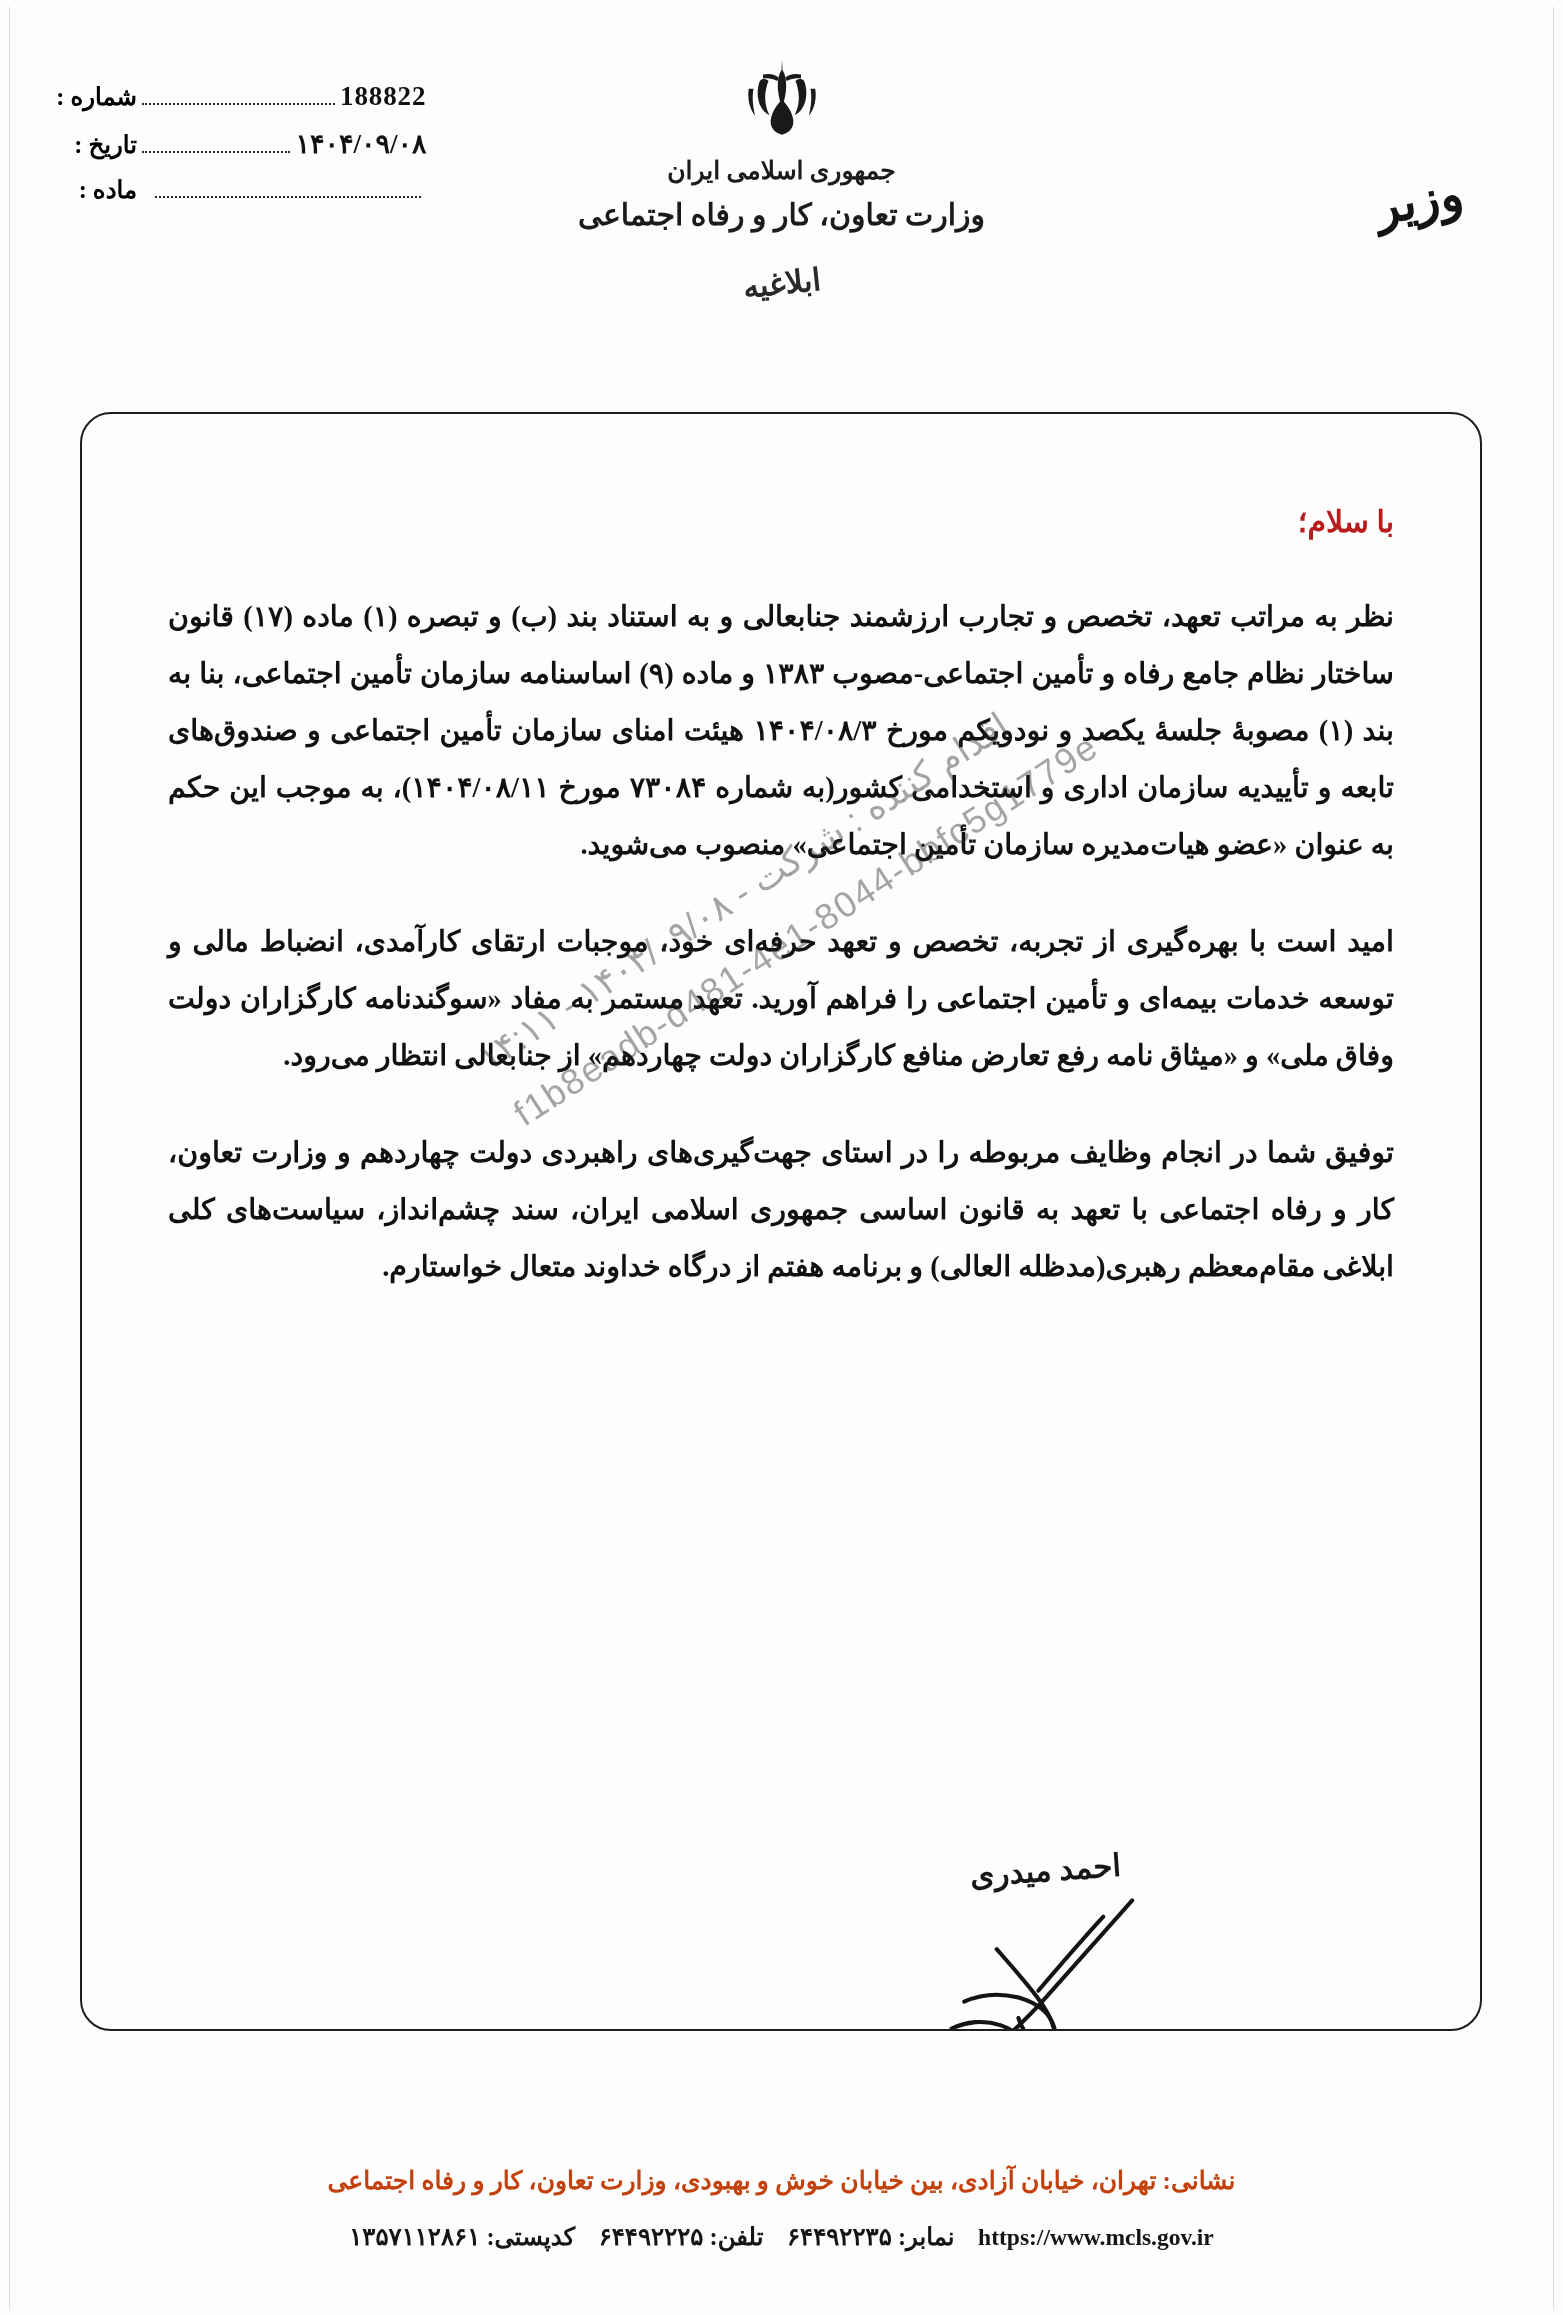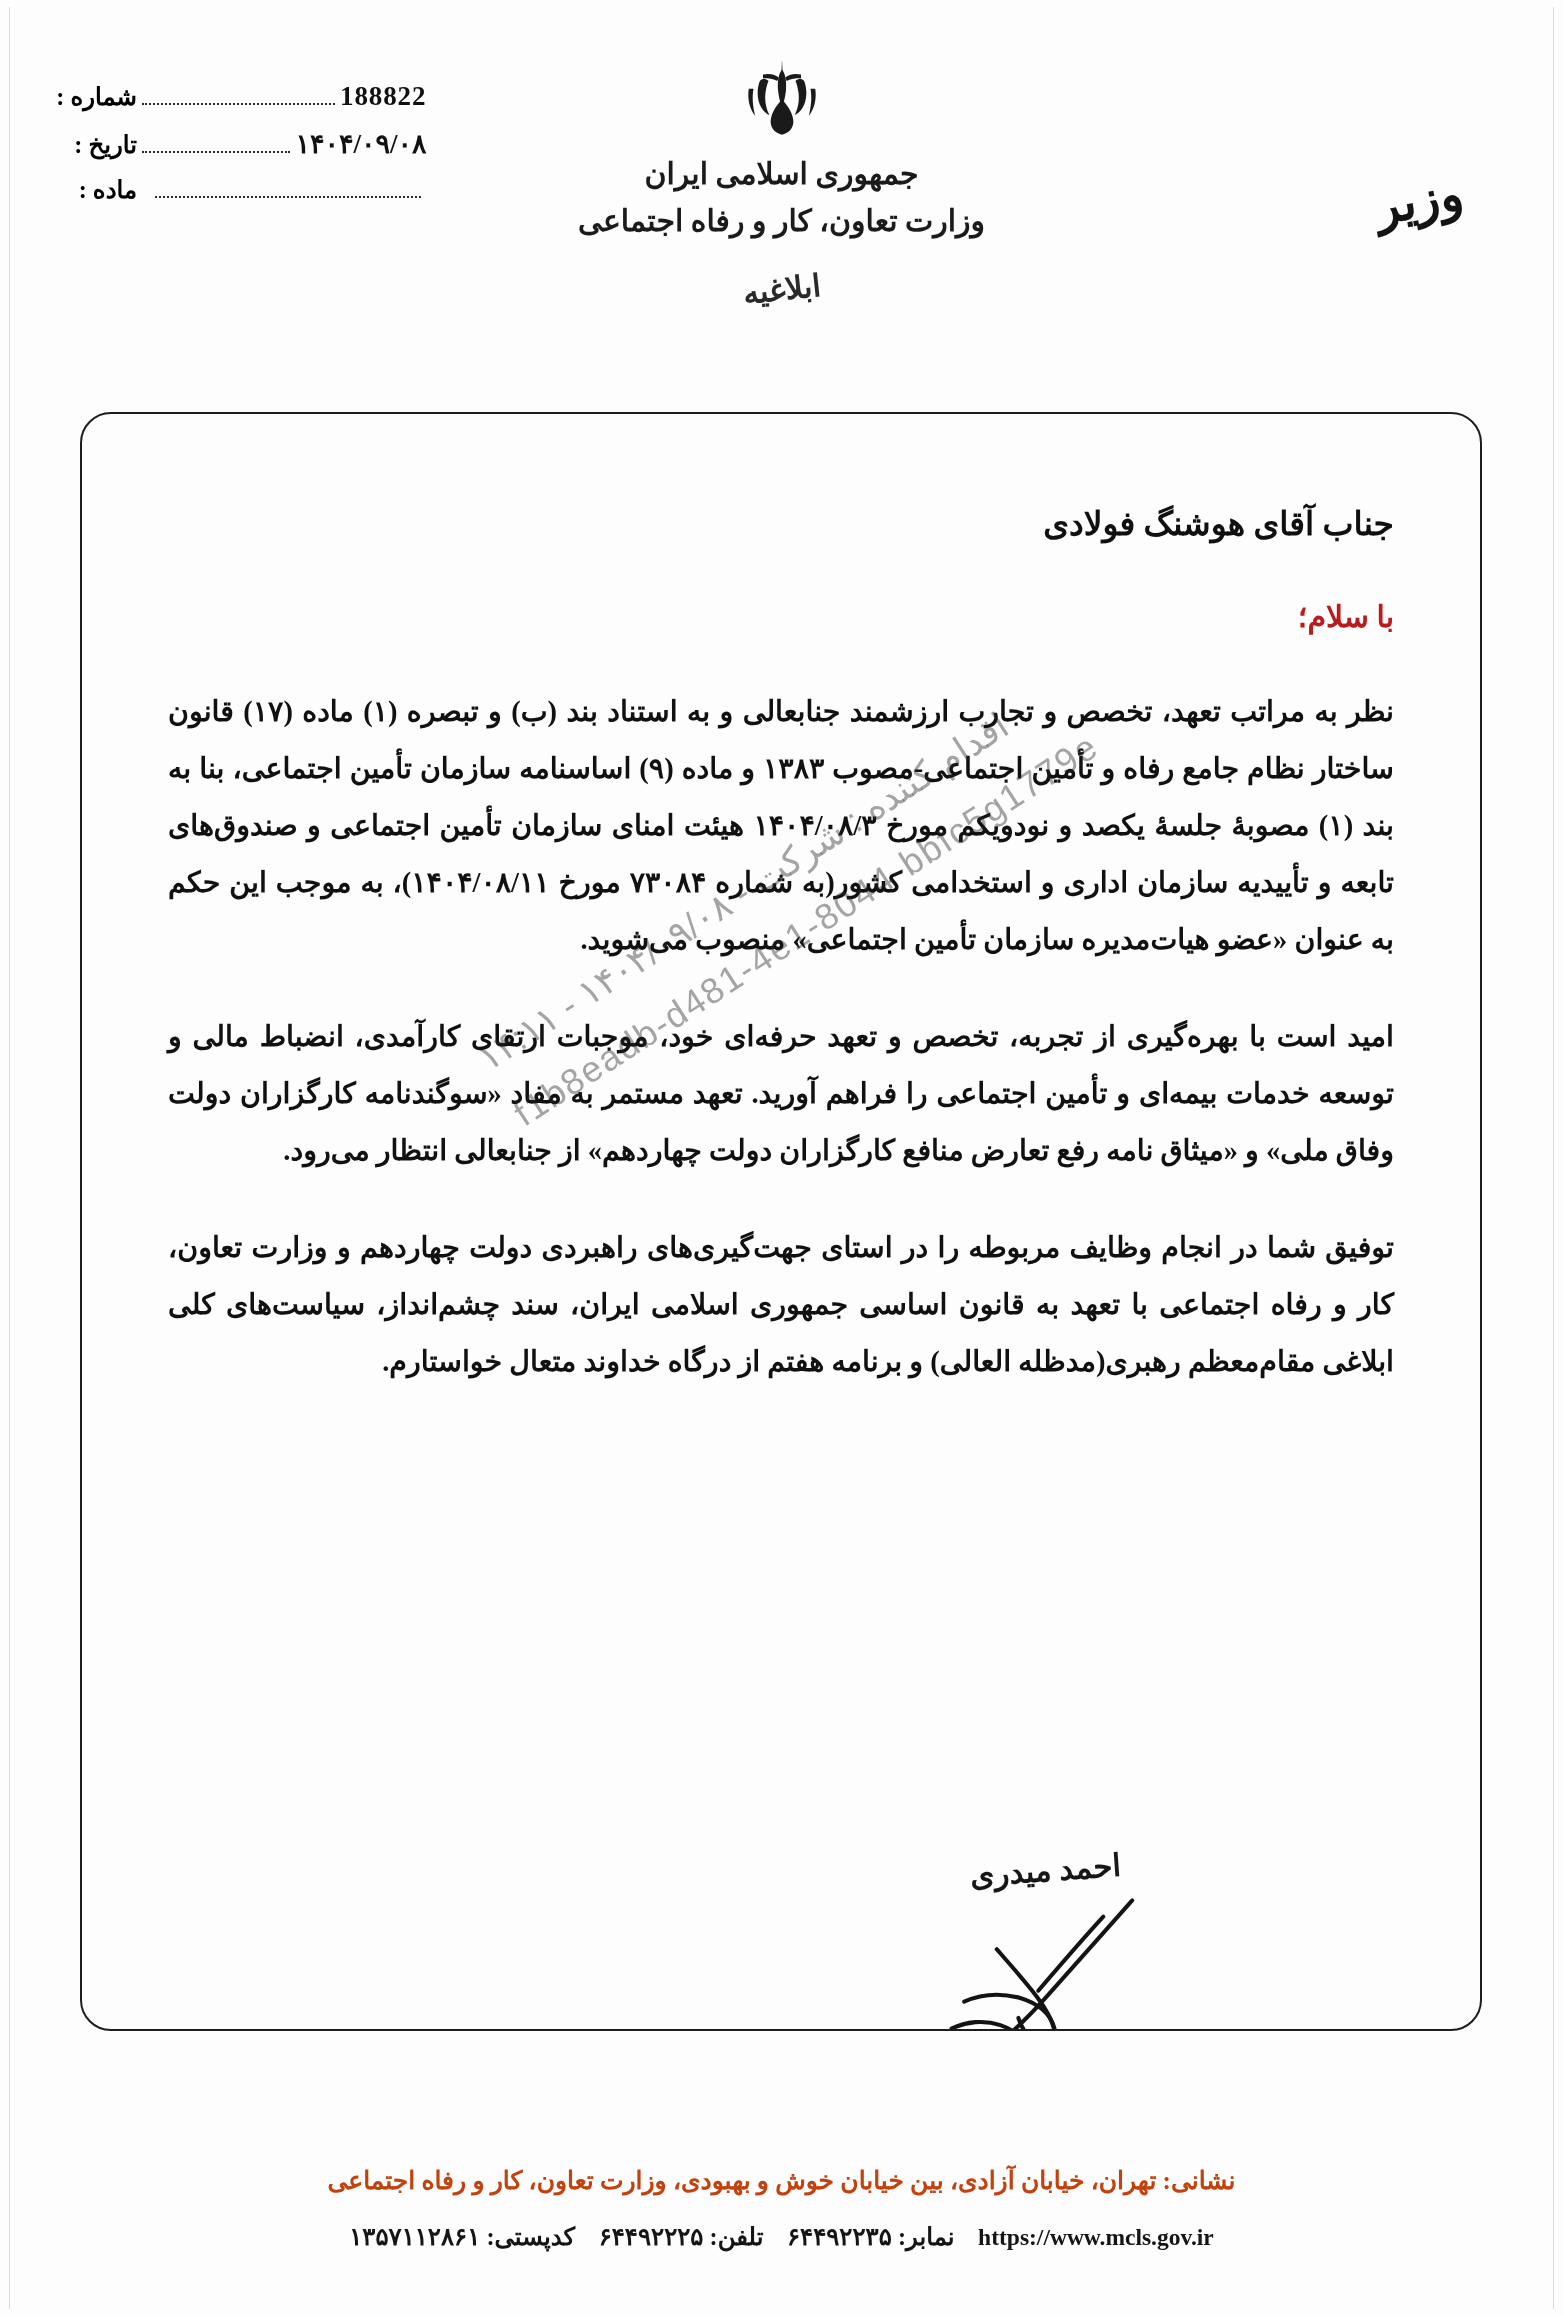--- a/index.html
+++ b/index.html
@@ -88,21 +88,21 @@
     right: 0;
     text-align: center;
   }
   .emblem {
     width: 80px;
     height: 87px;
     margin: 0 auto;
   }
   .org-line1 {
     margin-top: 14.5px;
-    font-size: 30px;
+    font-size: 25px;
     font-weight: 700;
     color: #1b1b1b;
     letter-spacing: 0px;
   }
   .org-line2 {
     margin-top: 12.7px;
     font-size: 30px;
     font-weight: 700;
     color: #1b1b1b;
   }
@@ -303,21 +303,20 @@
       <div class="org-line1">جمهوری اسلامی ایران</div>
       <div class="org-line2">وزارت تعاون، کار و رفاه اجتماعی</div>
       <div class="org-stamp">ابلاغیه</div>
     </div>
 
     <div class="vazir">وزیر</div>
   </div>
 
   <div class="card">
     <div class="card-inner">
-      <div class="addressee">جناب آقای هوشنگ فولادی</div>
       <div class="salutation">با سلام؛</div>
 
       <p class="para">نظر به مراتب تعهد، تخصص و تجارب ارزشمند جنابعالی و به استناد بند (ب) و تبصره (۱) ماده (۱۷) قانون ساختار نظام جامع رفاه و تأمین اجتماعی-مصوب ۱۳۸۳ و ماده (۹) اساسنامه سازمان تأمین اجتماعی، بنا به بند (۱) مصوبۀ جلسۀ یکصد و نودویکم مورخ ۱۴۰۴/۰۸/۳ هیئت امنای سازمان تأمین اجتماعی و صندوق‌های تابعه و تأییدیه سازمان اداری و استخدامی کشور(به شماره ۷۳۰۸۴ مورخ ۱۴۰۴/۰۸/۱۱)، به موجب این حکم به عنوان «عضو هیات‌مدیره سازمان تأمین اجتماعی» منصوب می‌شوید.</p>
       <p class="para">امید است با بهره‌گیری از تجربه، تخصص و تعهد حرفه‌ای خود، موجبات ارتقای کارآمدی، انضباط مالی و توسعه خدمات بیمه‌ای و تأمین اجتماعی را فراهم آورید. تعهد مستمر به مفاد «سوگندنامه کارگزاران دولت وفاق ملی» و «میثاق نامه رفع تعارض منافع کارگزاران دولت چهاردهم» از جنابعالی انتظار می‌رود.</p>
       <p class="para tight">توفیق شما در انجام وظایف مربوطه را در استای جهت‌گیری‌های راهبردی دولت چهاردهم و وزارت تعاون، کار و رفاه اجتماعی با تعهد به قانون اساسی جمهوری اسلامی ایران، سند چشم‌انداز، سیاست‌های کلی ابلاغی مقام‌معظم رهبری(مدظله العالی) و برنامه هفتم از درگاه خداوند متعال خواستارم.</p>
     </div>
 
     <div class="sign-block">
       <div class="sign-name">احمد میدری</div>
       <div class="sign-scribble">

